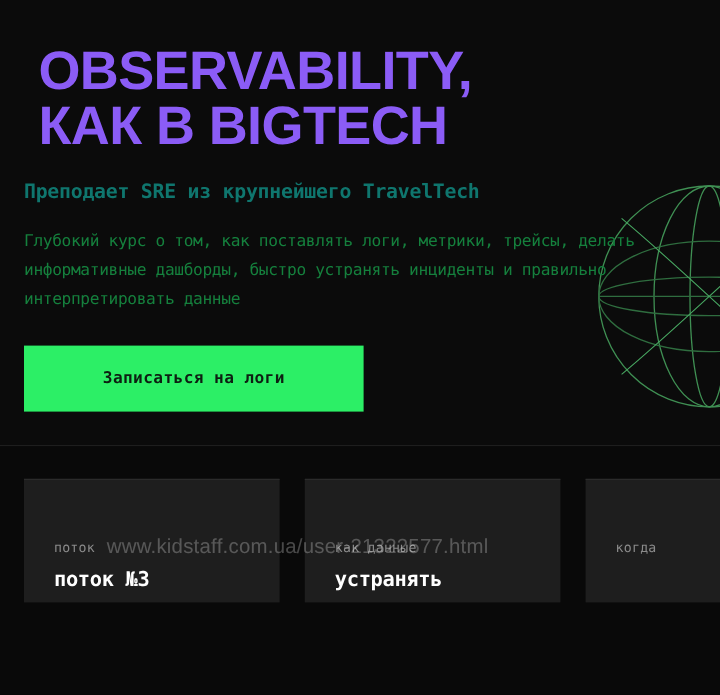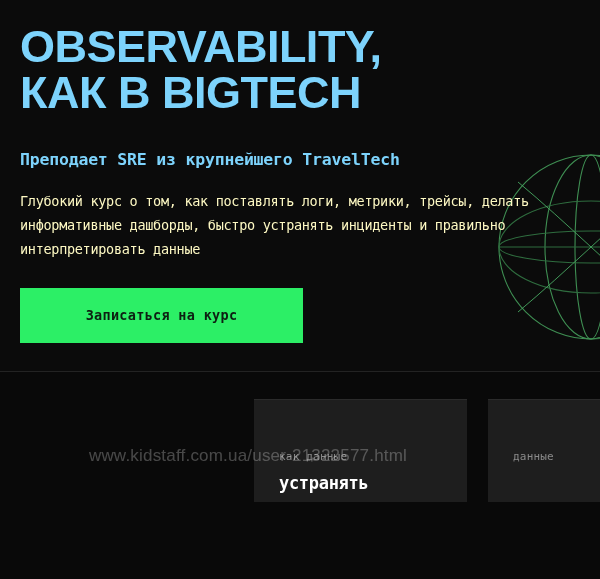--- a/index.html
+++ b/index.html
@@ -36,56 +36,56 @@
     height: 190px;
     pointer-events: none;
   }
   .globe-wrap svg { display: block; }
 
   .headline {
     position: absolute;
     left: 20px;
     top: 24px;
     width: 560px;
-    margin: 0;
+    margin: 12px;
     font-family: "Liberation Sans", sans-serif;
     font-weight: 700;
     font-size: 45px;
     line-height: 46px;
     letter-spacing: -0.5px;
-    color: #7dd3fc;
+    color: #8b5cf6;
     white-space: pre-line;
   }
 
   .subtitle {
     position: absolute;
     left: 20px;
     top: 150px;
     width: 560px;
     margin: 0;
     font-family: "DejaVu Sans Mono", "Liberation Mono", monospace;
     font-weight: 700;
     font-size: 16.5px;
     line-height: 20px;
     letter-spacing: -0.2px;
-    color: #7dd3fc;
+    color: #0f766e;
   }
 
   .body-copy {
     position: absolute;
     left: 20px;
     top: 189px;
     width: 545px;
     margin: 0;
     font-family: "DejaVu Sans Mono", "Liberation Mono", monospace;
     font-weight: 400;
     font-size: 13.5px;
     line-height: 24px;
     letter-spacing: -0.3px;
-    color: #fef9c3;
+    color: #15803d;
   }
 
   .cta-button {
     position: absolute;
     left: 20px;
     top: 288px;
     width: 283px;
     height: 55px;
     border: 0;
     padding: 0;
@@ -193,34 +193,38 @@
       </svg>
     </div>
 
     <h1 class="headline">OBSERVABILITY,
 КАК В BIGTECH</h1>
 
     <p class="subtitle">Преподает SRE из крупнейшего TravelTech</p>
 
     <p class="body-copy">Глубокий курс о том, как поставлять логи, метрики, трейсы, делать информативные дашборды, быстро устранять инциденты и правильно интерпретировать данные</p>
 
-    <button class="cta-button">Записаться на курс</button>
+    <button class="cta-button">Записаться на логи</button>
 
     <div class="hero-divider"></div>
   </section>
 
   <section class="cards-strip">
 
+    <div class="card card-0">
+      <span class="card-label">поток</span>
+      <span class="card-value">поток №3</span>
+    </div>
 
     <div class="card card-1">
       <span class="card-label">как данные</span>
       <span class="card-value">устранять</span>
     </div>
 
     <div class="card card-2">
-      <span class="card-label">данные</span>
+      <span class="card-label">когда</span>
     </div>
 
   </section>
 
   <div class="watermark">www.kidstaff.com.ua/user-21322577.html</div>
 
 </div>
 
 </body></html>

